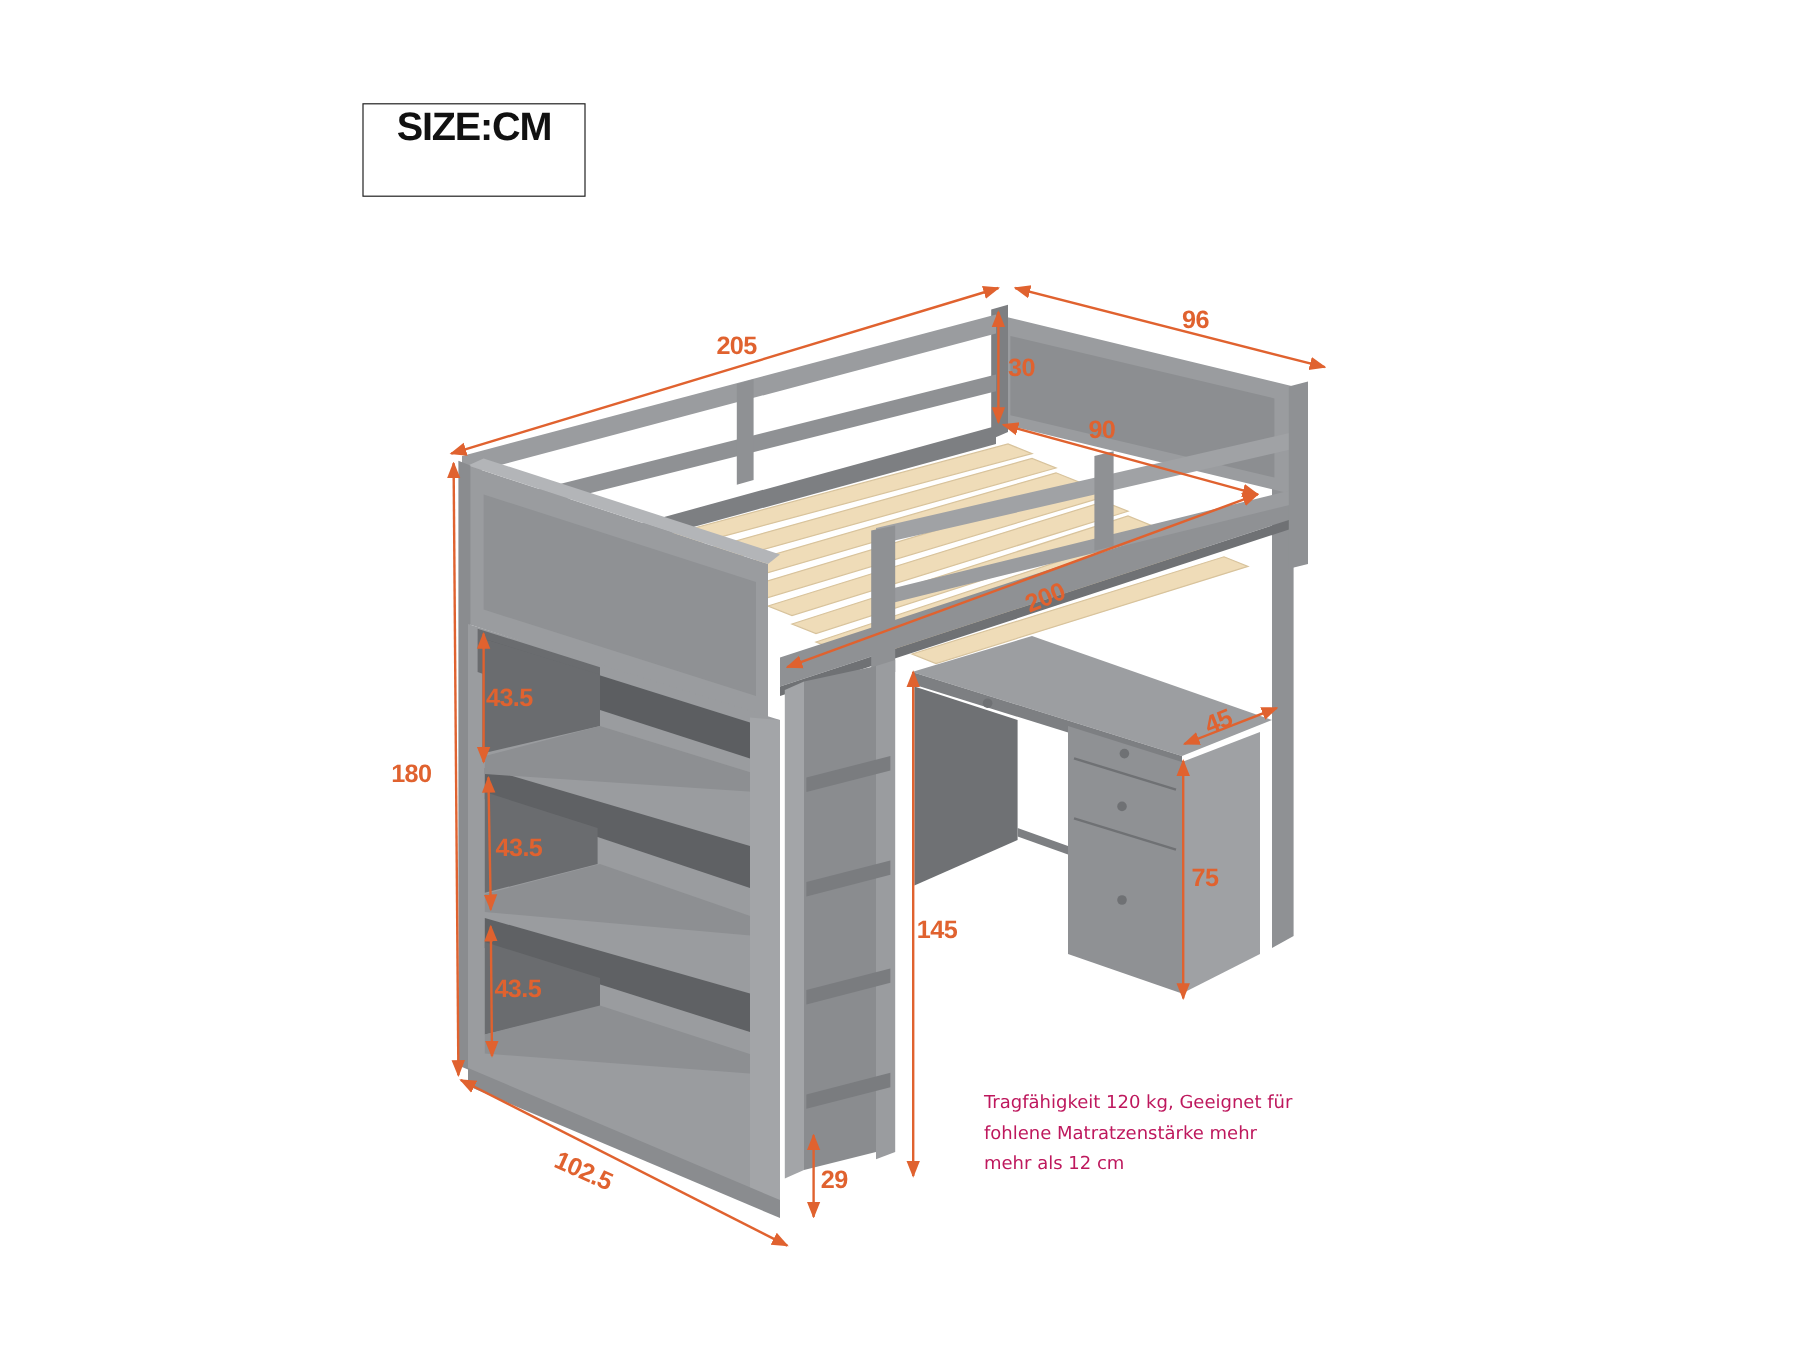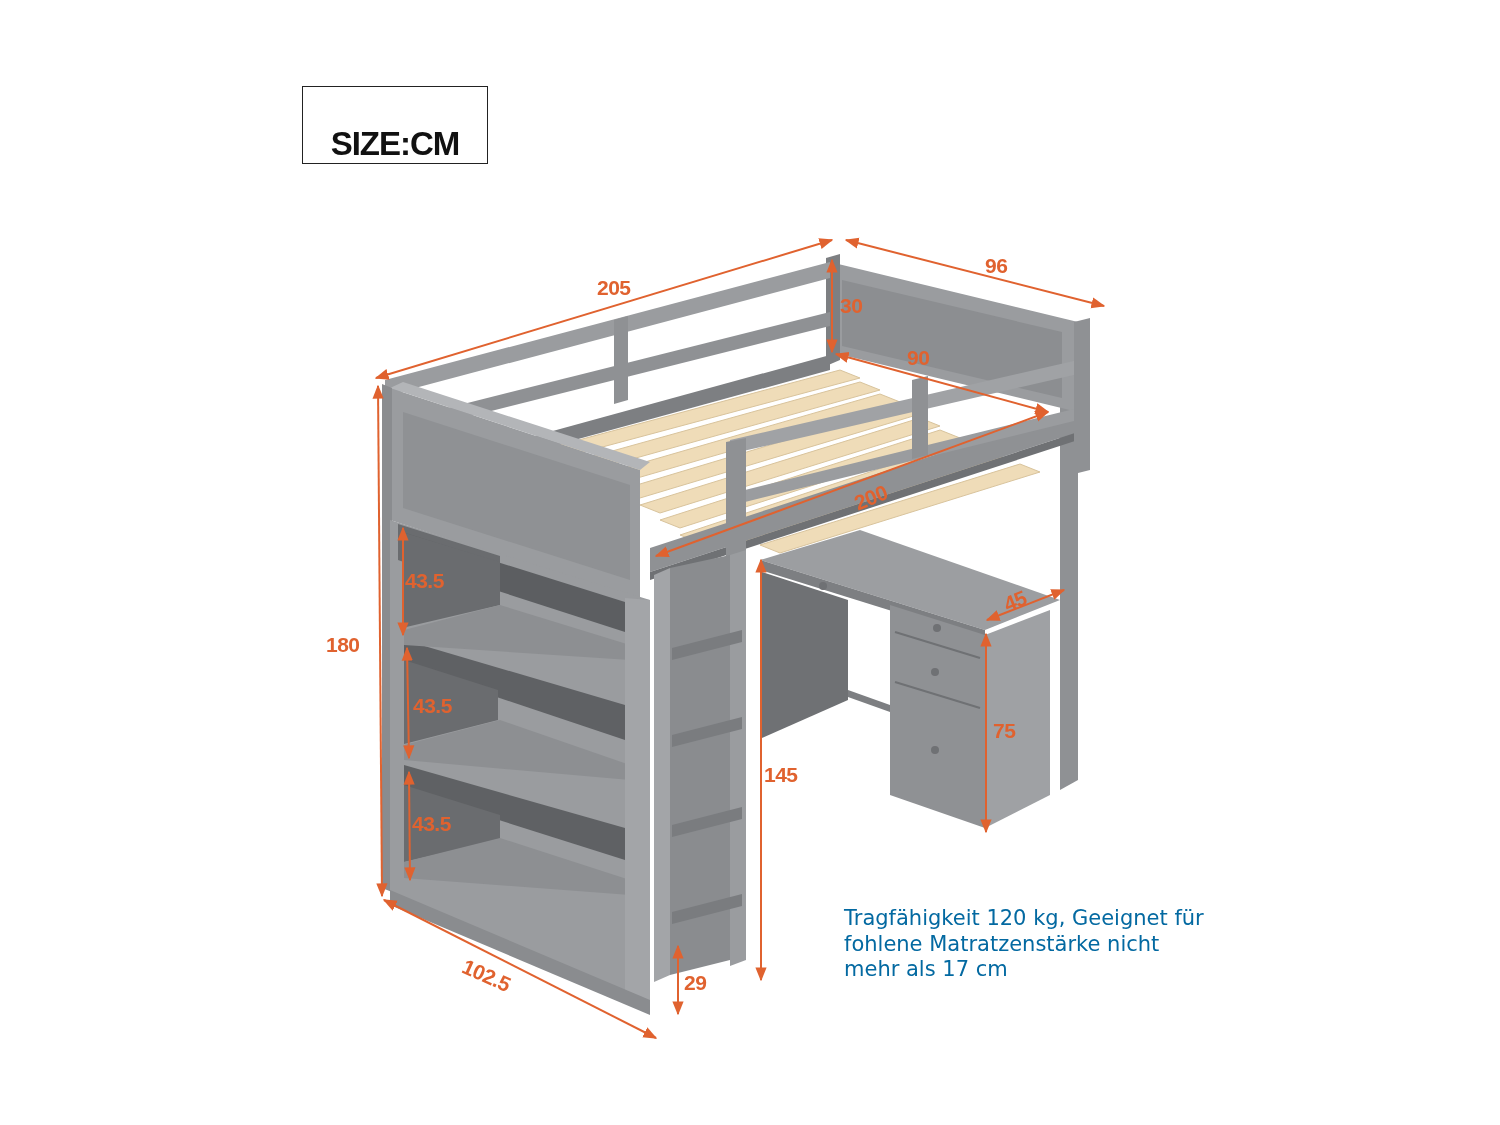--- a/index.html
+++ b/index.html
@@ -1,21 +1,21 @@
 <!DOCTYPE html>
 <html><head>
 <meta charset="utf-8">
 <style>
   html, body { margin:0; padding:0; background:#ffffff; }
   body { width:1500px; height:1125px; position:relative; overflow:hidden; font-family:"Liberation Sans", sans-serif; }
-  .size-box { position:absolute; left:302px; top:86px; width:186px; height:78px; border:1.5px solid #222; box-sizing:border-box; display:flex; align-items:flex-end; justify-content:center; }
+  .size-box { position:absolute; left:302px; top:86px; width:186px; height:78px; border:1.5px solid #222; box-sizing:border-box; display:flex; align-items:flex-start; justify-content:center; }
   .size-box span { font-family:"Liberation Sans", sans-serif; font-weight:bold; font-size:33px; color:#111; letter-spacing:-1px; }
   svg.drawing { position:absolute; left:0; top:0; }
   .dim { font-family:"Liberation Sans", sans-serif; font-weight:bold; font-size:21px; fill:#e0622f; letter-spacing:-0.5px; }
-  .note { position:absolute; left:844px; top:906px; width:400px; font-family:"DejaVu Sans", sans-serif; font-size:21px; line-height:25.5px; color:#0369a1; }
+  .note { position:absolute; left:820px; top:906px; width:400px; font-family:"DejaVu Sans", sans-serif; font-size:15px; line-height:25.5px; color:#be185d; }
   .note div { white-space:nowrap; }
 </style>
 </head>
 <body>
 
 <div class="size-box">
   <span>SIZE:CM</span>
 </div>
 
 <svg class="drawing" width="1500" height="1125" viewBox="0 0 1500 1125">
@@ -145,15 +145,15 @@
     <text class="dim" x="764" y="782">145</text>
     <text class="dim" x="1003" y="607" transform="rotate(-22 1018 598)">45</text>
     <text class="dim" x="993" y="738">75</text>
     <text class="dim" x="462" y="985" transform="rotate(24 492 975)">102.5</text>
     <text class="dim" x="684" y="990">29</text>
   </g>
 </svg>
 
 <div class="note">
   <div>Tragfähigkeit 120 kg, Geeignet für</div>
-  <div>fohlene Matratzenstärke nicht</div>
-  <div>mehr als 17 cm</div>
+  <div>fohlene Matratzenstärke mehr</div>
+  <div>mehr als 12 cm</div>
 </div>
 
 </body></html>

